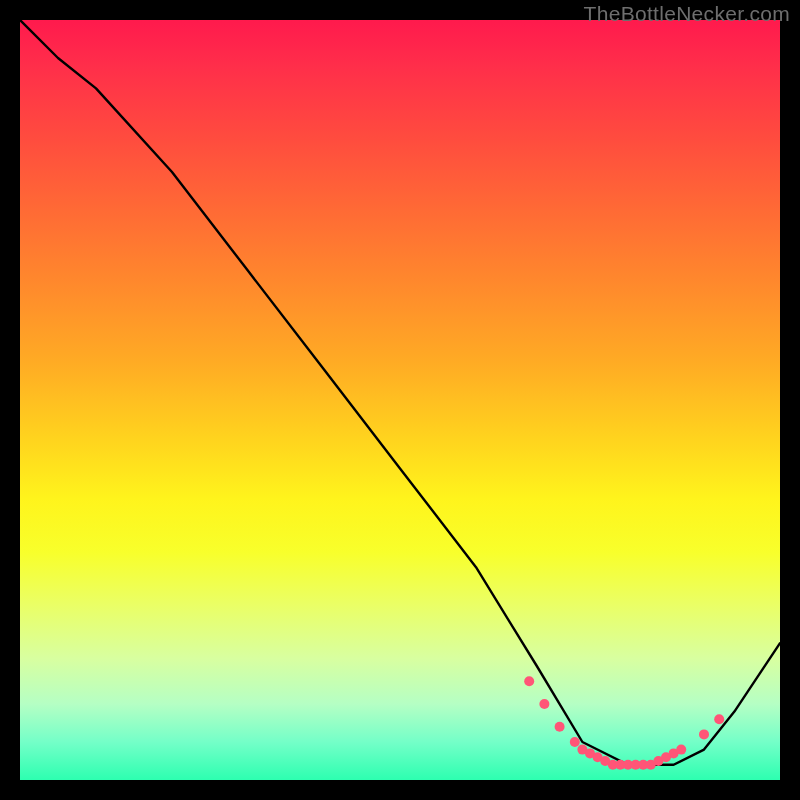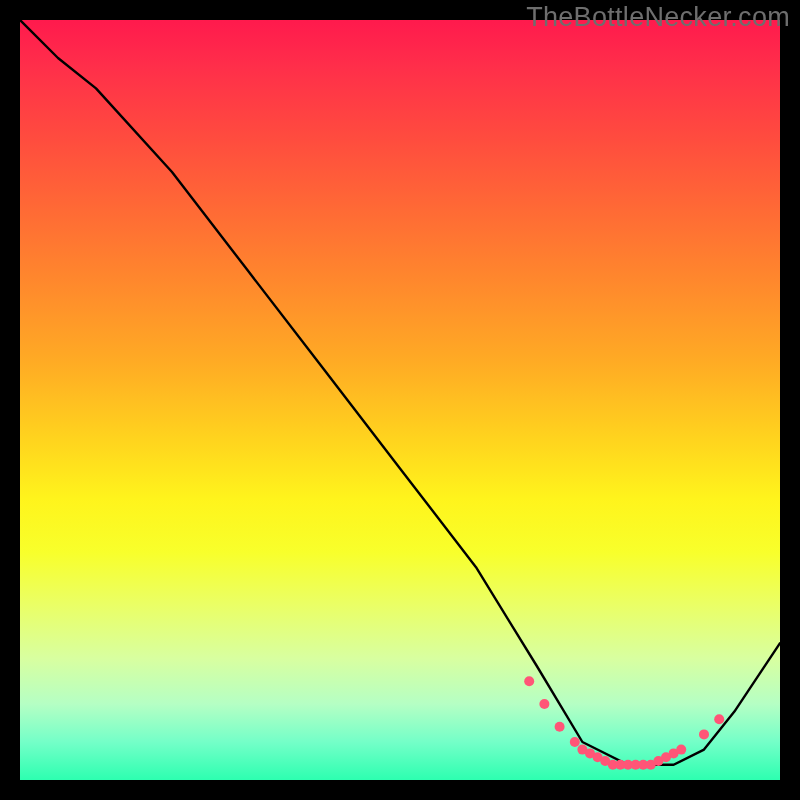--- a/index.html
+++ b/index.html
@@ -39,21 +39,21 @@
       #b5ffc4 90%,
       #74ffc8 95%,
       #2dffb0 100%
     );
   }
   .watermark {
     position: absolute;
     top: 2px;
     right: 10px;
     color: #6e6e6e;
-    font-size: 27px;
+    font-size: 21px;
     font-weight: 500;
     letter-spacing: 0.3px;
     z-index: 5;
     user-select: none;
   }
   svg.curve {
     position: absolute;
     left: 0;
     top: 0;
     width: 760px;

